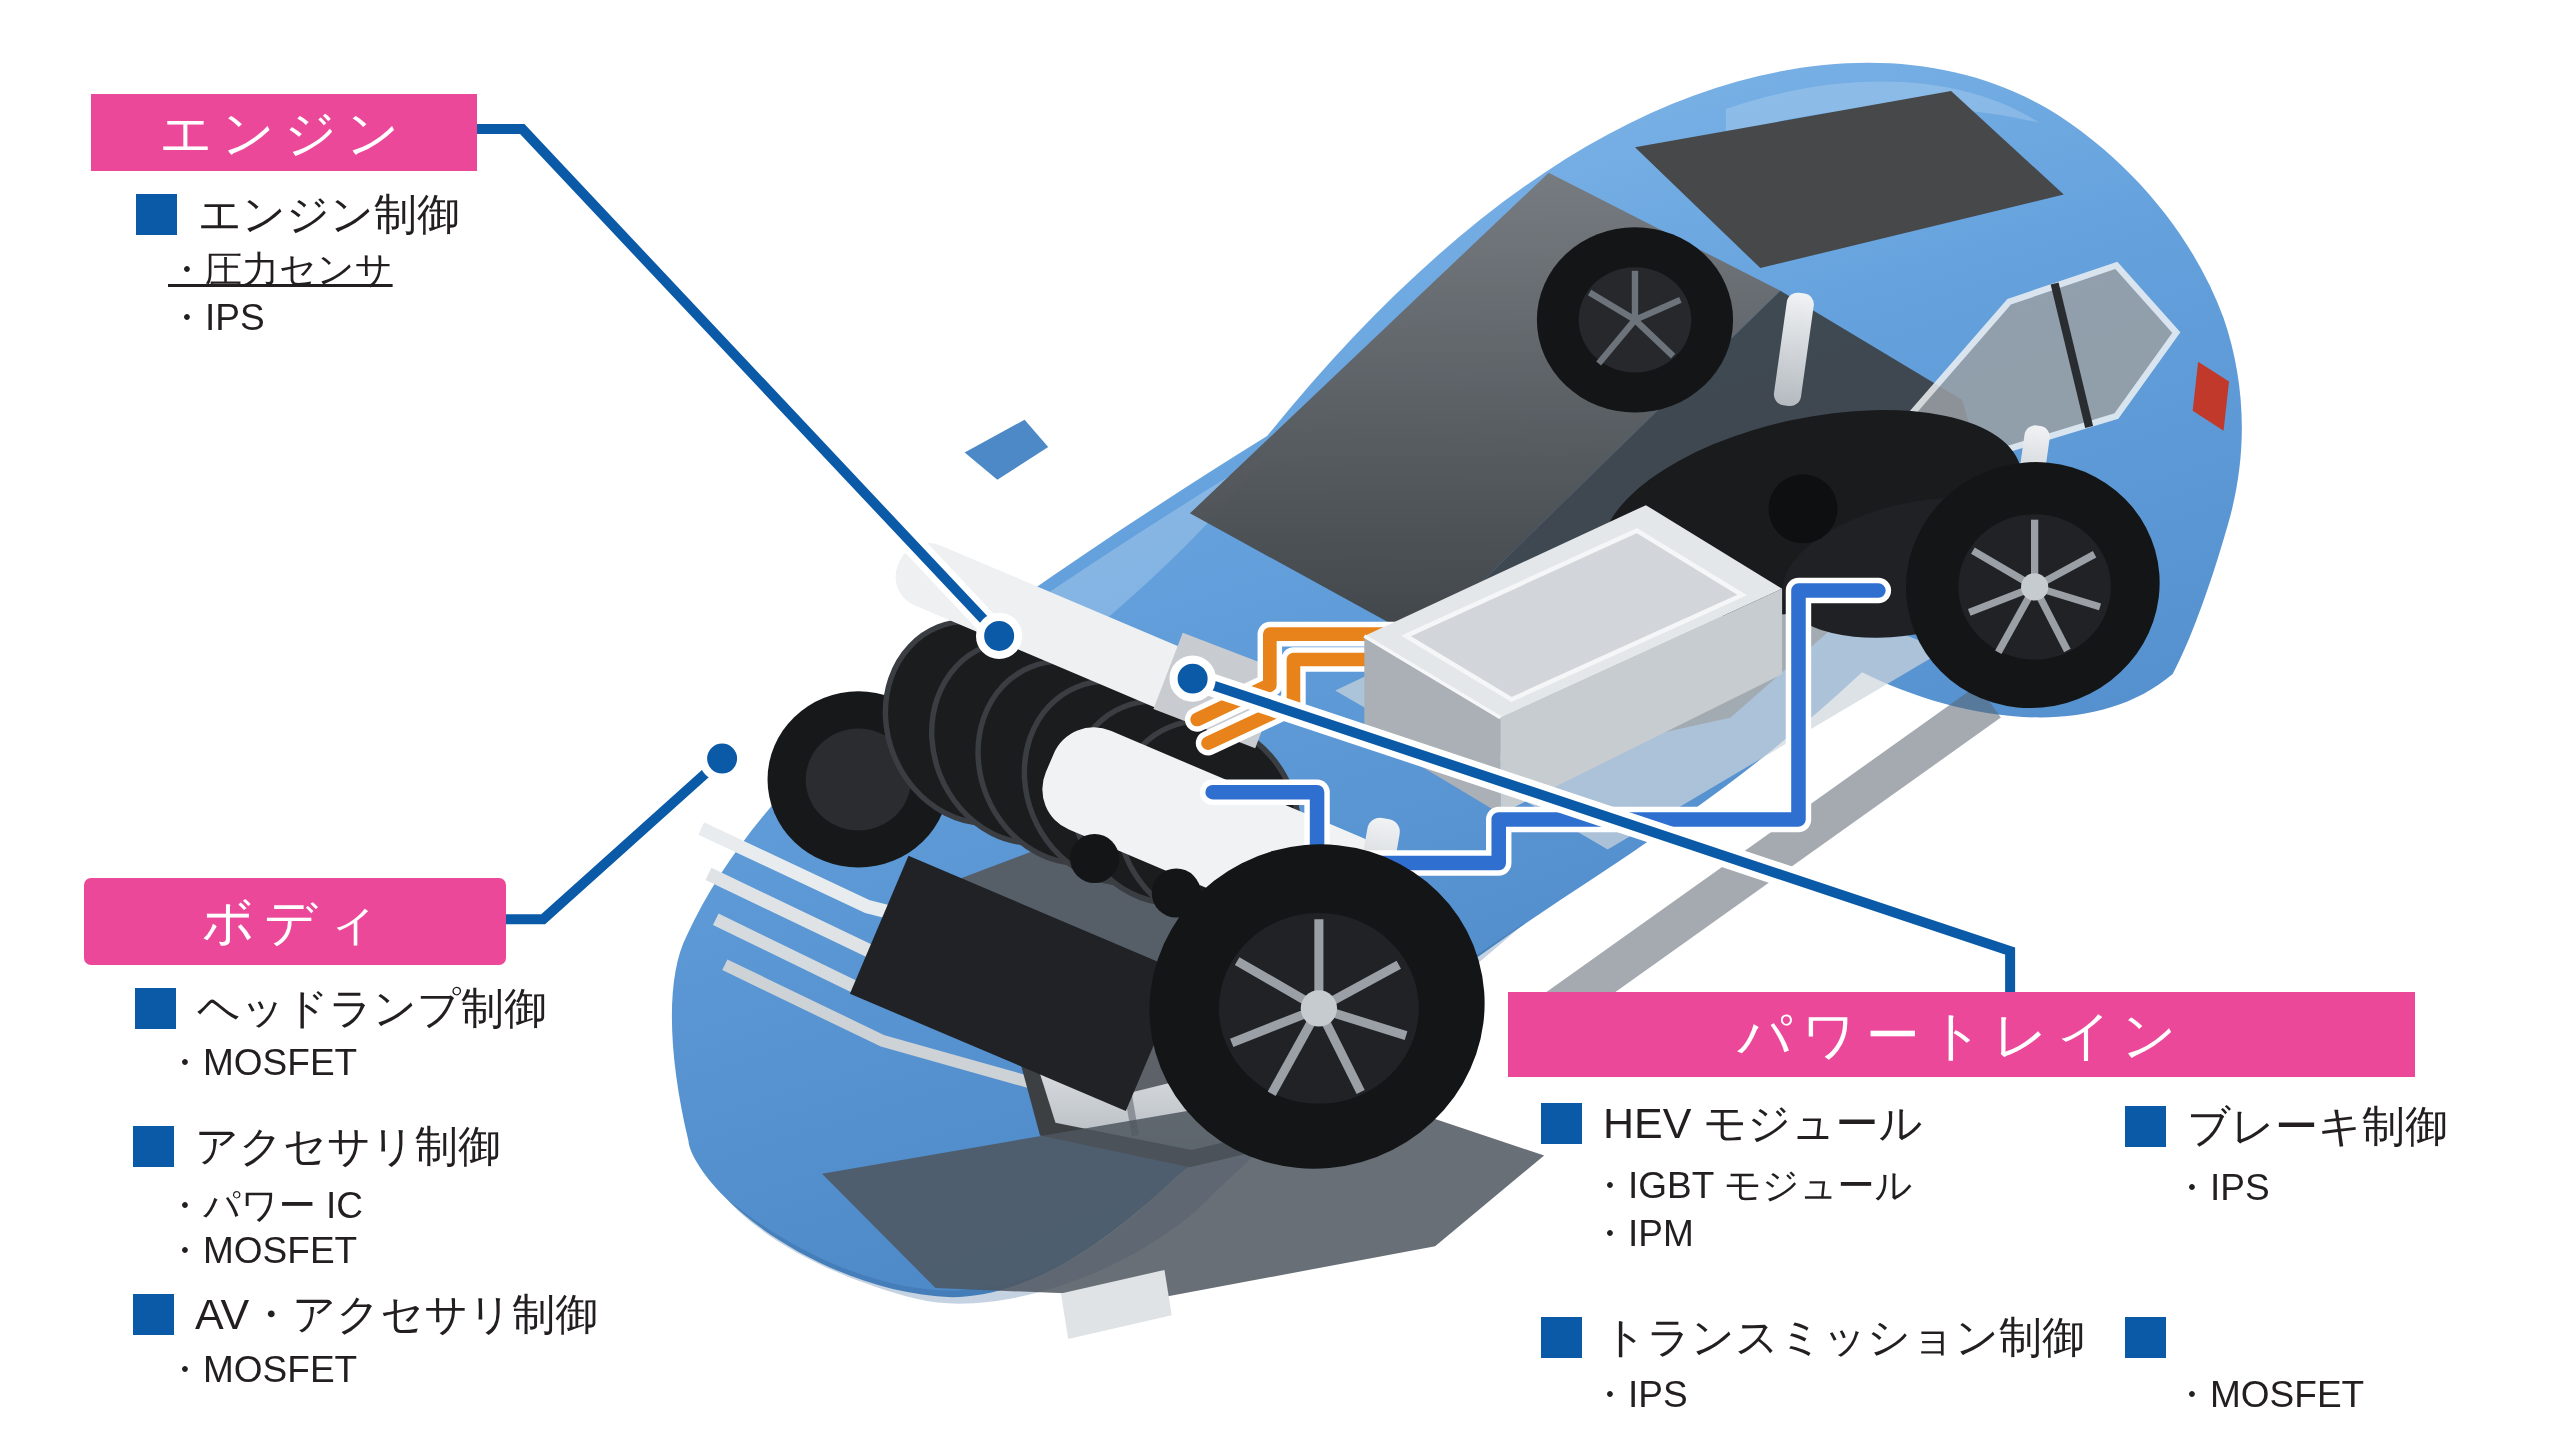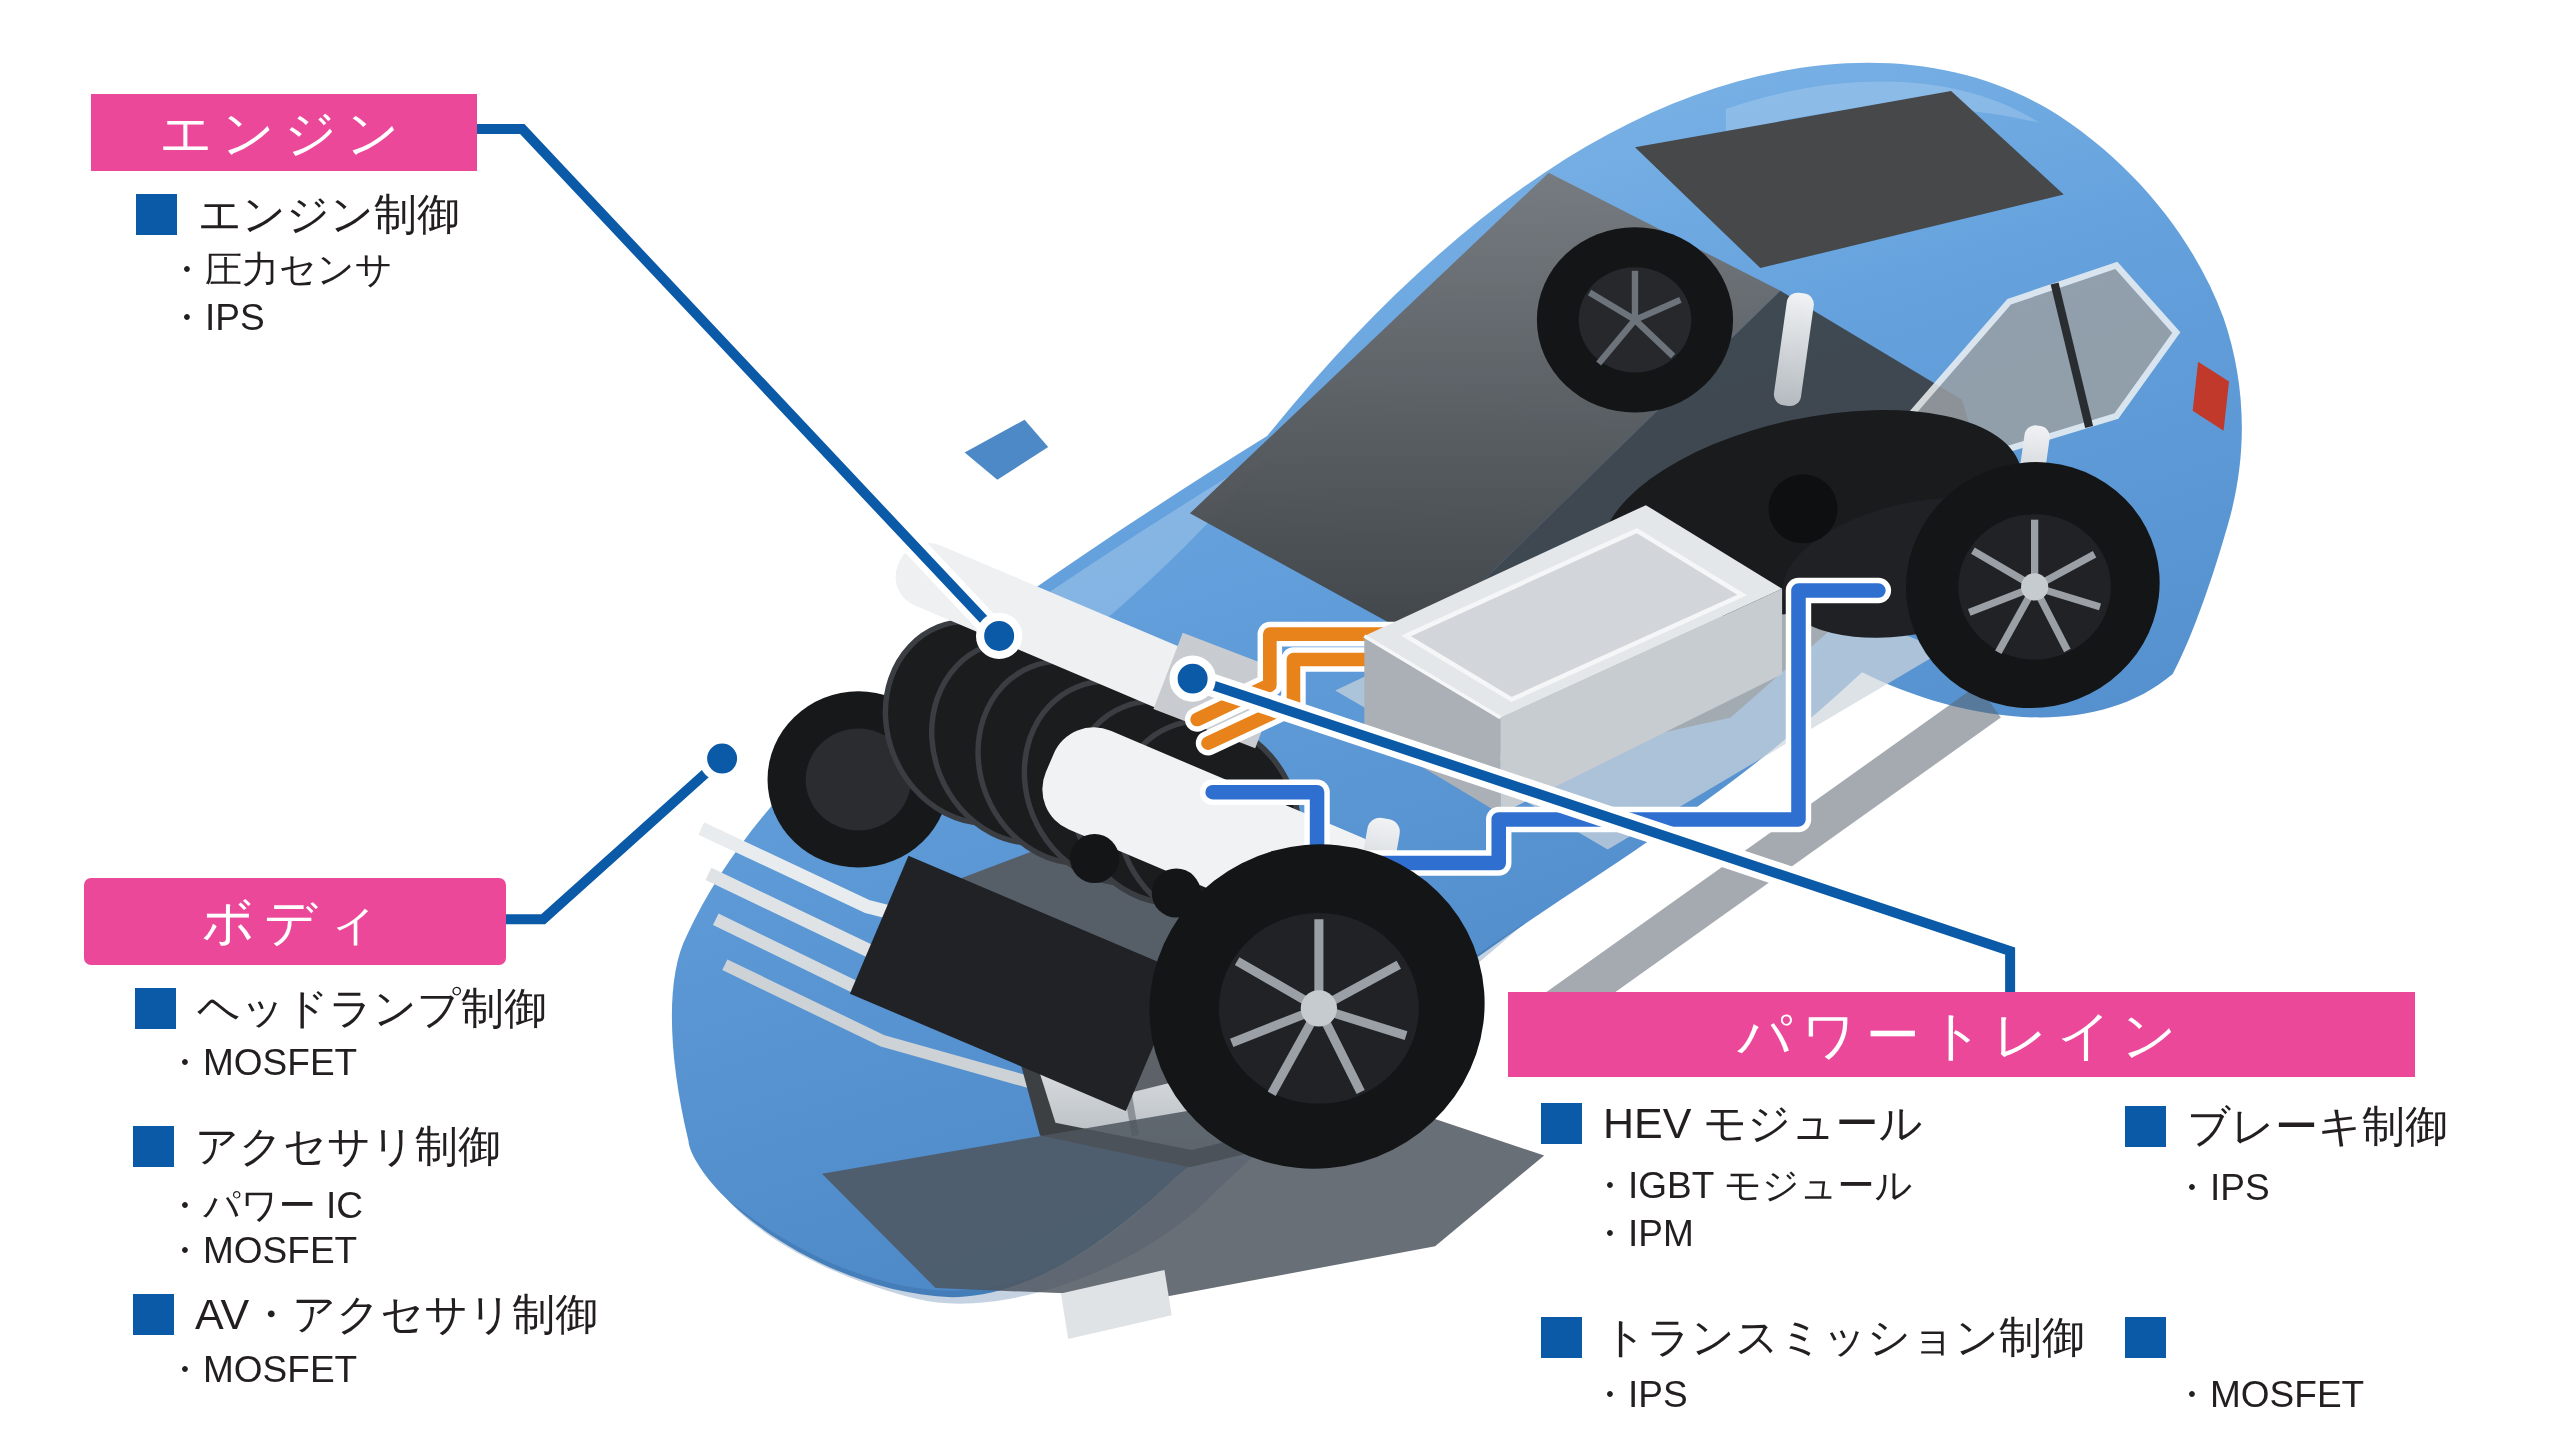--- a/index.html
+++ b/index.html
@@ -245,21 +245,21 @@
     </g>
   </svg>
 
   <div class="callout-header" style="left:91px;top:94px;width:386px;height:77px;">
     <span>エンジン</span>
   </div>
   <div class="item" style="left:103px;top:192px;">
     <span class="sq"></span>
     <span>エンジン制御</span>
   </div>
-  <div class="sub" style="left:168px;top:247px;">・圧力センサ</div>
+  <div class="sub" style="left:168px;top:247px;text-decoration:underline;">・圧力センサ</div>
   <div class="sub" style="left:168px;top:295px;">・IPS</div>
 
   <div class="callout-header" style="left:84px;top:878px;width:422px;height:87px;border-radius:7px;">
     <span>ボディ</span>
   </div>
   <div class="item" style="left:102px;top:986px;">
     <span class="sq"></span>
     <span>ヘッドランプ制御</span>
   </div>
   <div class="sub" style="left:166px;top:1040px;">・MOSFET</div>

